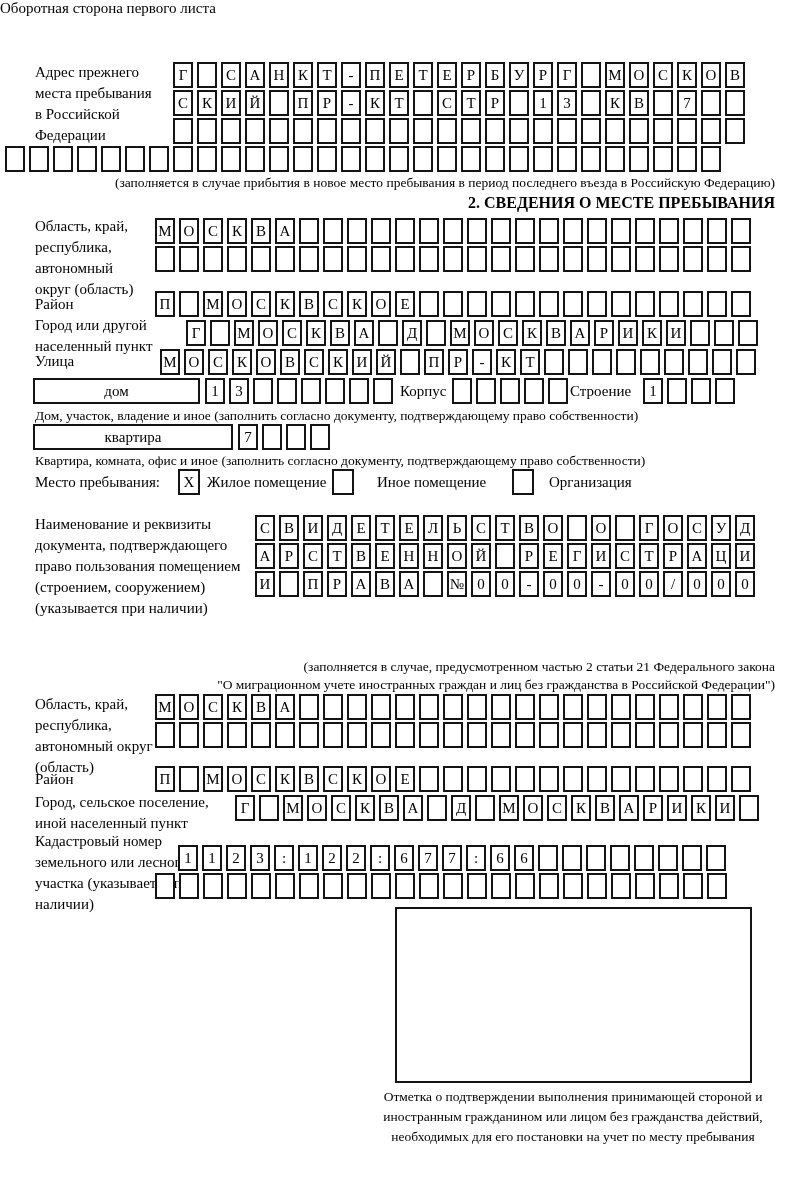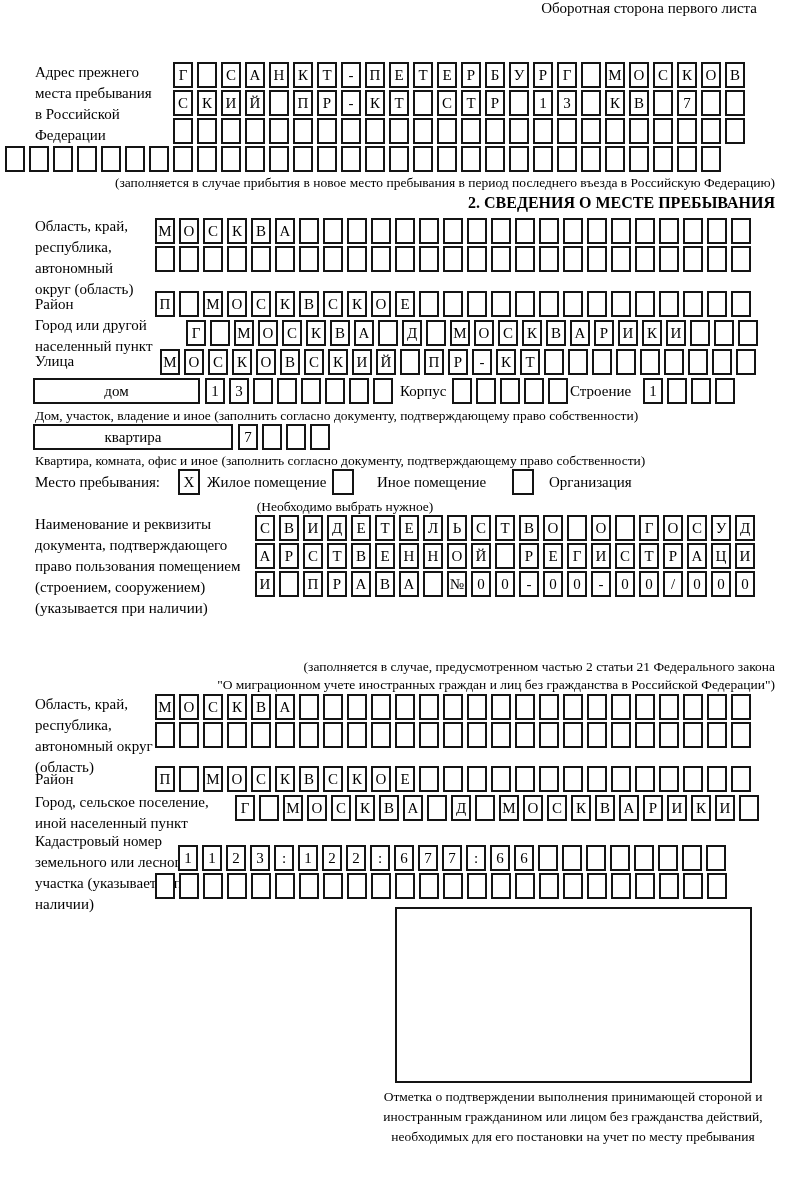--- a/index.html
+++ b/index.html
@@ -23,21 +23,21 @@
   .widebox {
     position:absolute; height:26px; border:2px solid #141414; background:#fff;
     display:flex; align-items:center; justify-content:center; font-size:15px;
   }
   .checkbox {
     position:absolute; width:22px; height:26px; border:2px solid #141414;
     display:flex; align-items:center; justify-content:center;
     font-size:15px; background:#fff;
   }
   .stampbox { position:absolute; border:2px solid #141414; background:#fff; }
-  .hdr { font-size:15px; text-align:right; }
+  .hdr { font-size:15px; text-align:left; }
 </style>
 </head>
 <body>
 
 <div class="page">
 
   <div class="abs hdr" style="left:0; top:22; width:757px;">Оборотная сторона первого листа</div>
 
   <div class="abs lbl" style="left:35px; top:62px; width:122px;font-family:Liberation Serif, serif;">Адрес прежнего места пребывания в Российской Федерации</div>
   <div class="boxrow" style="left:173px; top:62px;">
@@ -333,21 +333,20 @@
     </div>
   <div class="abs note" style="left:35px; top:452px;">Квартира, комната, офис и иное (заполнить согласно документу, подтверждающему право собственности)</div>
 
   <div class="abs lbl" style="left:35px; top:472px;">Место пребывания:</div>
   <div class="checkbox" style="left:178px; top:469px;">X</div>
   <div class="abs lbl" style="left:207px; top:472px;">Жилое помещение</div>
   <div class="checkbox" style="left:332px; top:469px;"></div>
   <div class="abs lbl" style="left:377px; top:472px;">Иное помещение</div>
   <div class="checkbox" style="left:512px; top:469px;"></div>
   <div class="abs lbl" style="left:549px; top:472px;">Организация</div>
-  <div class="abs note" style="left:150px; top:498px; width:390px; text-align:center;">(Необходимо выбрать нужное)</div>
 
   <div class="abs lbl" style="left:35px; top:514px; width:212px;">Наименование и реквизиты документа, подтверждающего право пользования помещением (строением, сооружением) (указывается при наличии)</div>
   <div class="boxrow" style="left:255px; top:515px;">
       <span class="cb">С</span>
       <span class="cb">В</span>
       <span class="cb">И</span>
       <span class="cb">Д</span>
       <span class="cb">Е</span>
       <span class="cb">Т</span>
       <span class="cb">Е</span>

